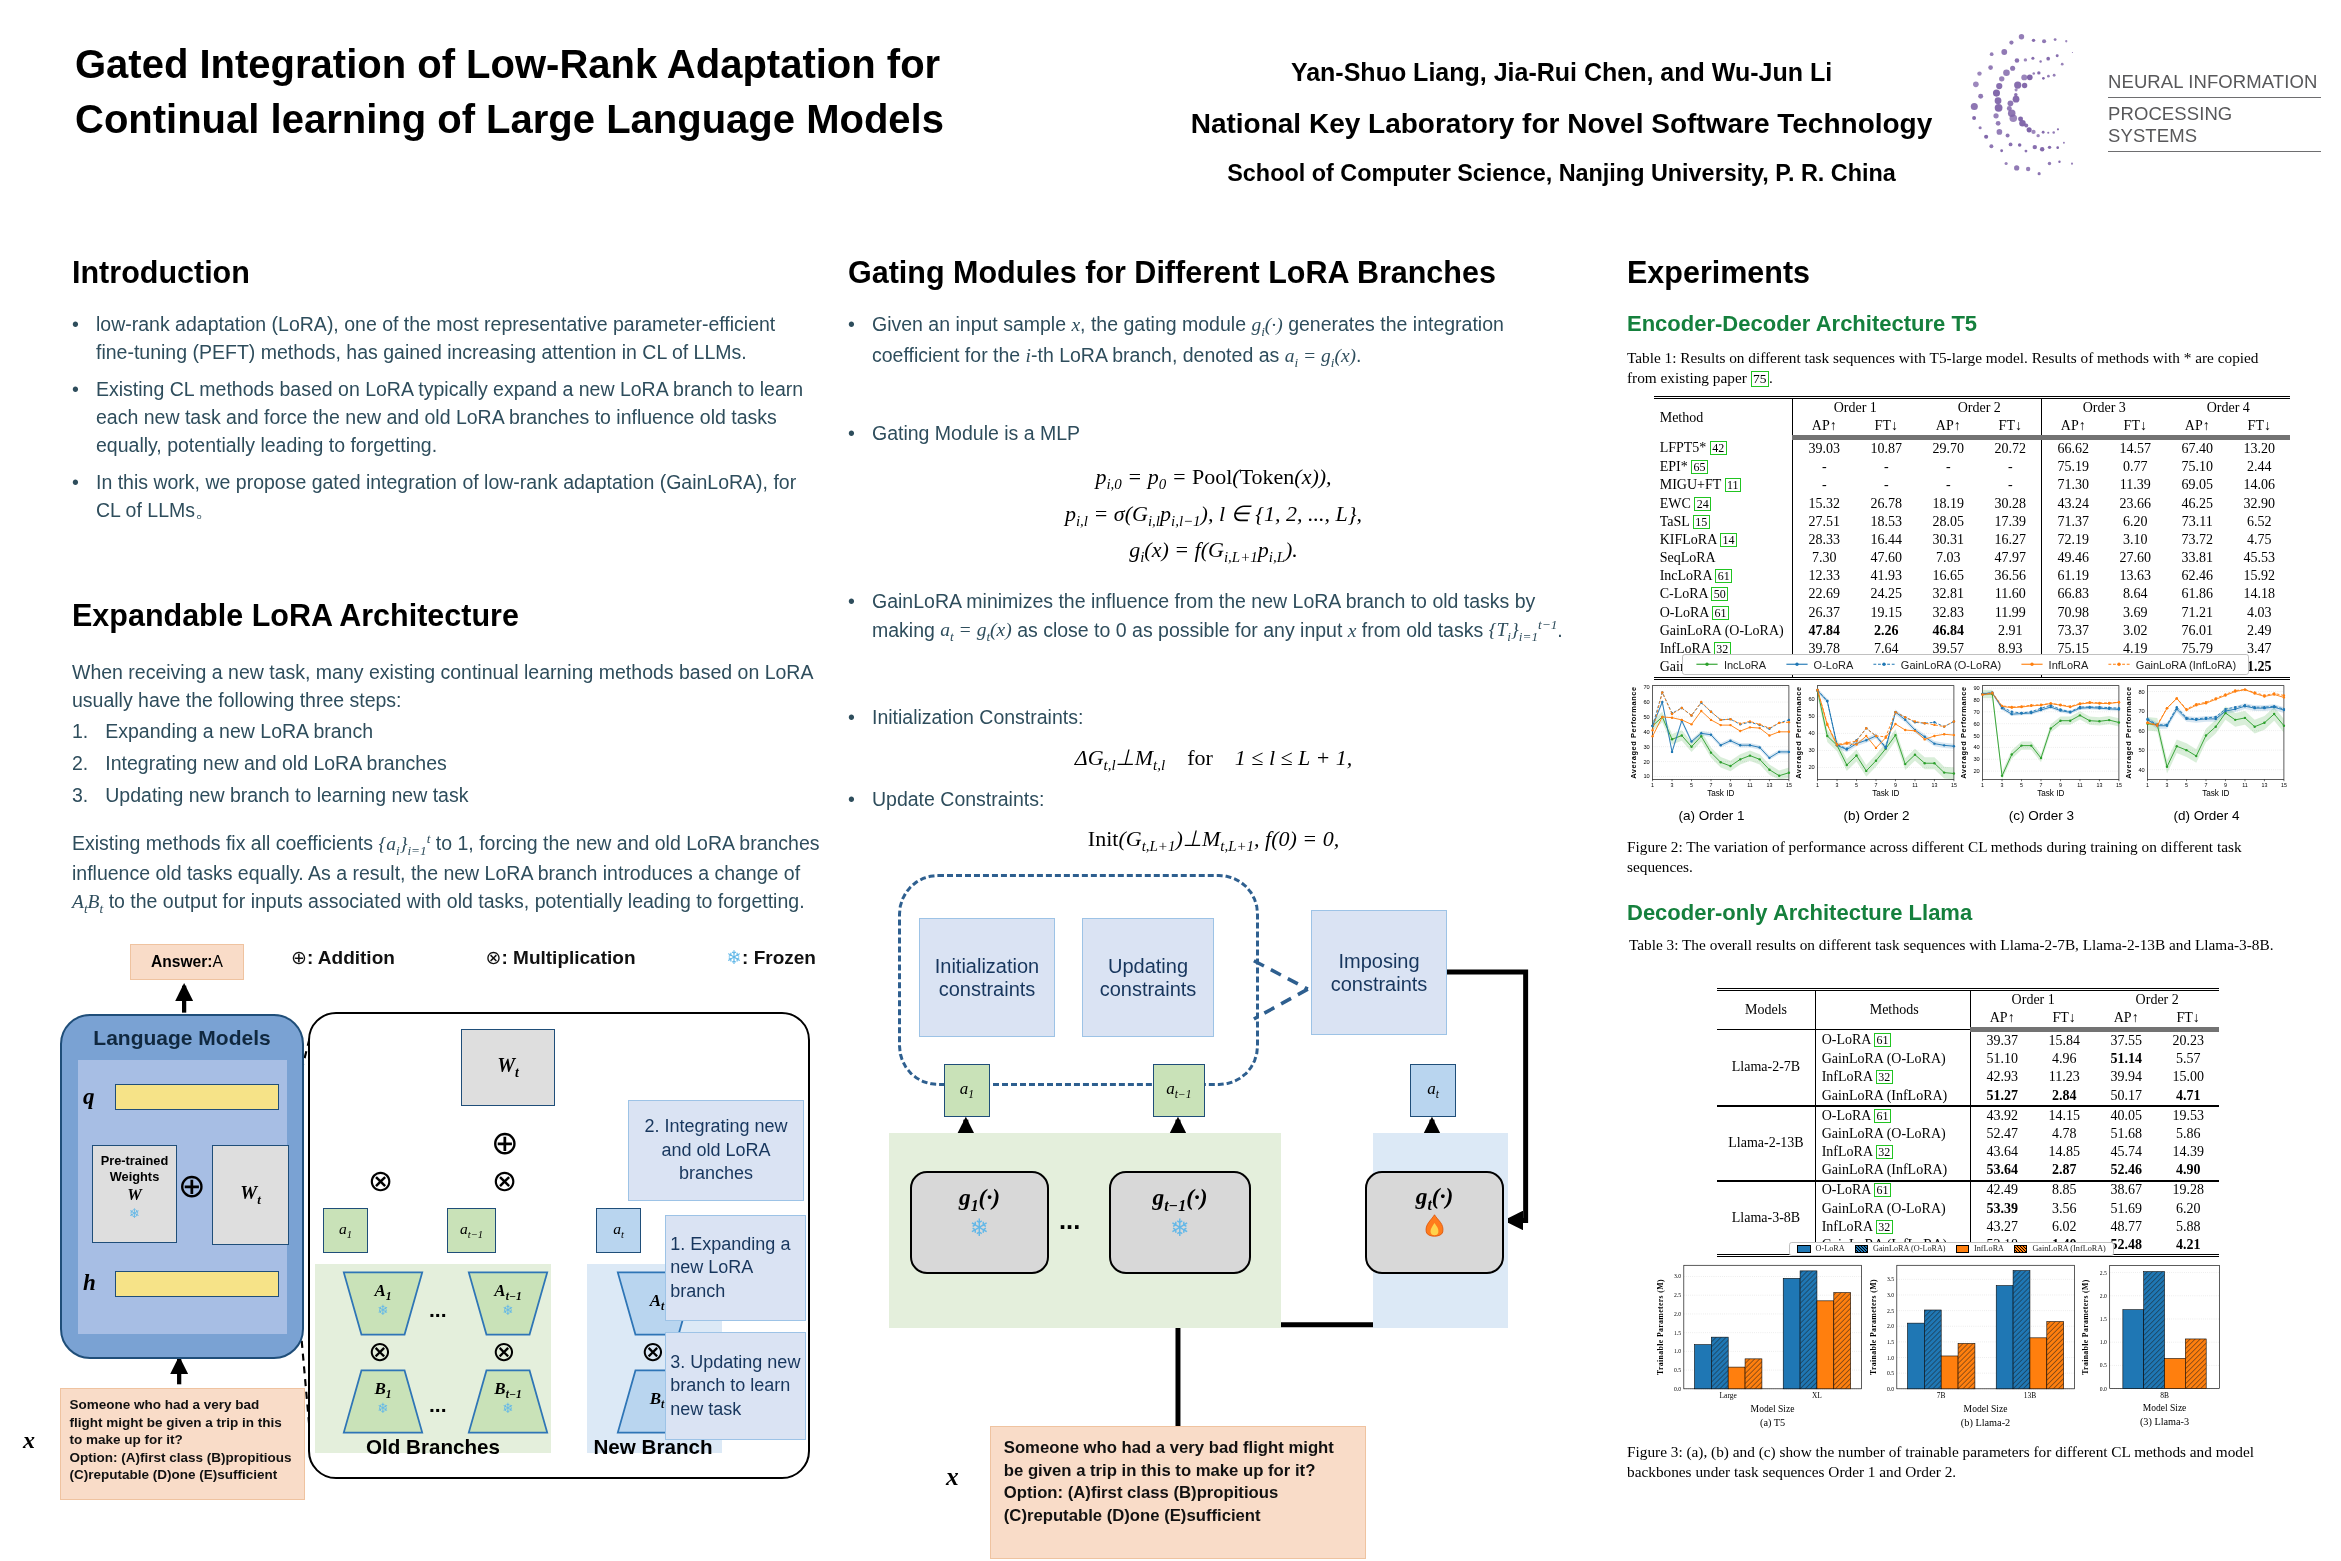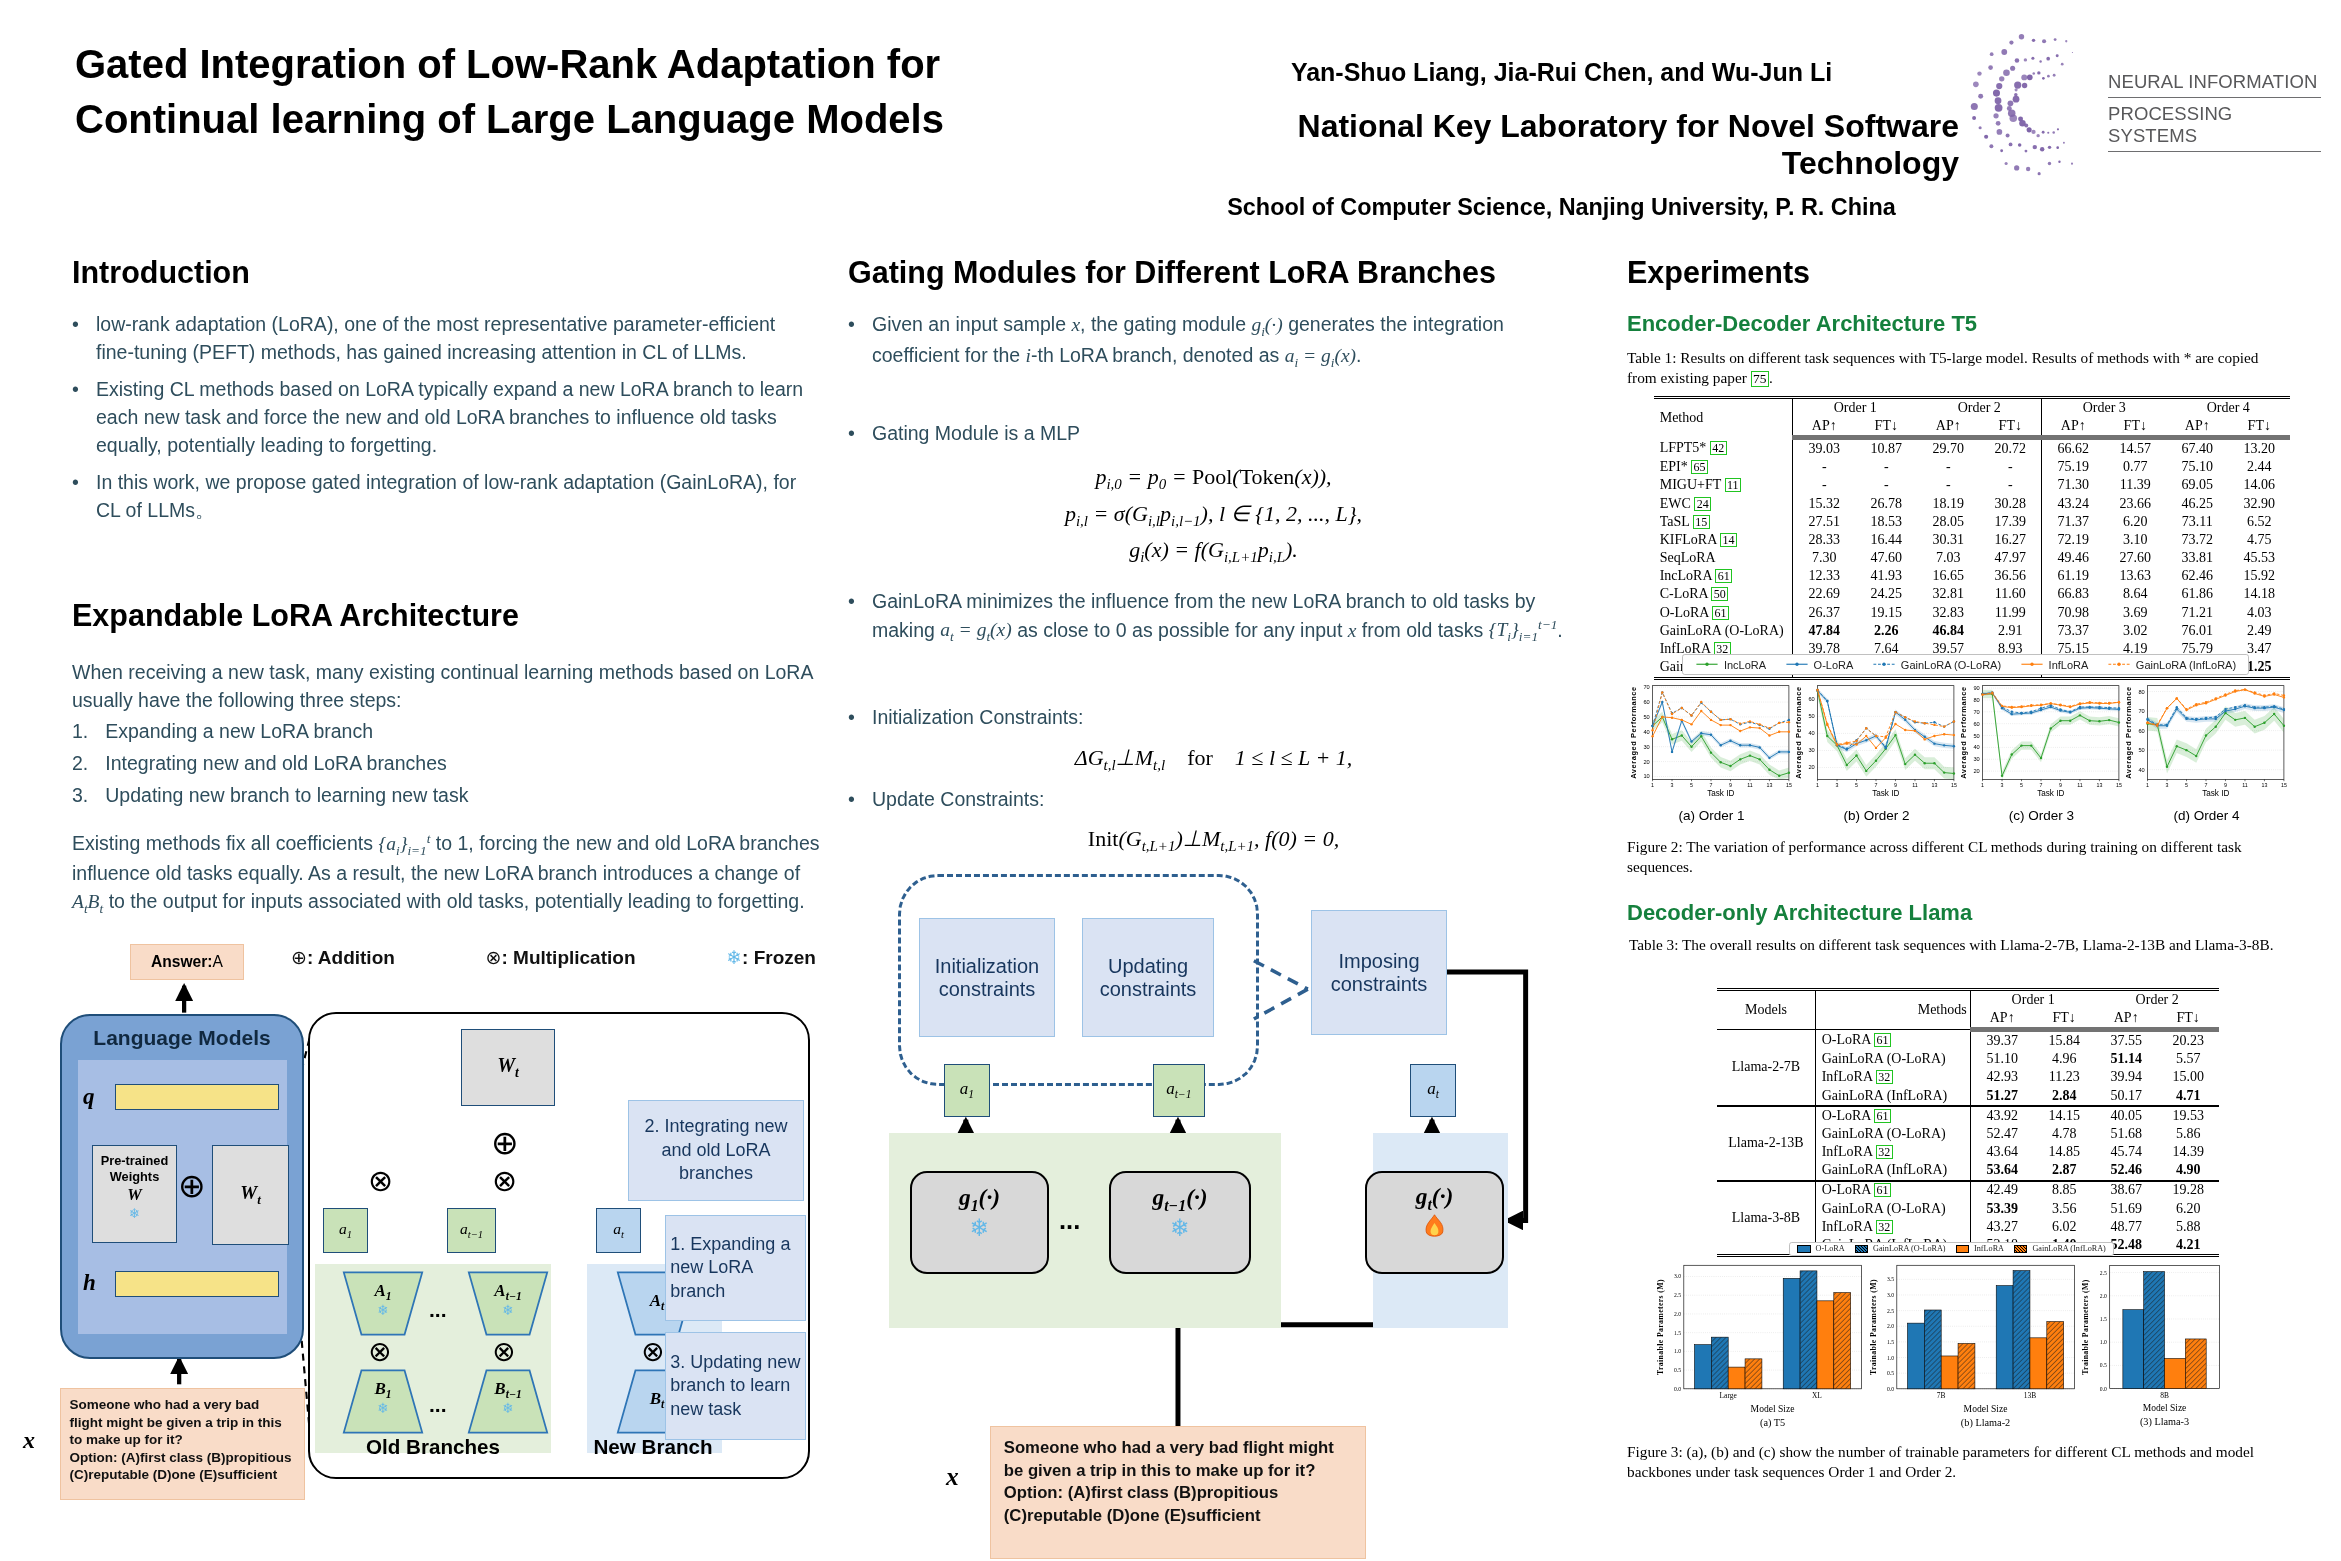--- a/index.html
+++ b/index.html
@@ -45,21 +45,21 @@
 <body>
 
 <div id="poster">
 
   <div class="abs" style="left:75px;top:37px;width:1121px;font-weight:bold;font-size:40px;line-height:1.38;color:#000;">
     <div>Gated Integration of Low-Rank Adaptation for</div>
     <div>Continual learning of Large Language Models</div>
   </div>
   <div class="abs" style="left:1164px;top:58px;width:795px;text-align:center;">
     <div style="font-weight:bold;font-size:25px;margin-bottom:21px;">Yan-Shuo Liang, Jia-Rui Chen, and Wu-Jun Li</div>
-    <div style="font-weight:bold;font-size:32px;margin-bottom:12px;text-align:right;">National Key Laboratory for Novel Software Technology</div>
+    <div style="font-weight:bold;font-size:28px;margin-bottom:20px;">National Key Laboratory for Novel Software Technology</div>
     <div style="font-weight:bold;font-size:23.4px;">School of Computer Science, Nanjing University, P. R. China</div>
   </div>
   <div class="abs" style="left:1966px;top:20px;width:362px;height:170px;">
     <svg id="logo-dots" width="142" height="170" viewBox="0 0 200 240">
         <circle cx="150.0" cy="45.9" r="0.8" fill="#7e63a8" opacity="0.85"></circle>
         <circle cx="135.6" cy="62.3" r="1.9" fill="#7e63a8" opacity="0.80"></circle>
         <circle cx="124.2" cy="78.0" r="2.0" fill="#7e63a8" opacity="0.81"></circle>
         <circle cx="141.3" cy="30.0" r="1.6" fill="#7e63a8" opacity="0.76"></circle>
         <circle cx="128.5" cy="50.5" r="2.1" fill="#7e63a8" opacity="0.93"></circle>
         <circle cx="116.1" cy="79.3" r="1.9" fill="#7e63a8" opacity="0.84"></circle>
@@ -1079,21 +1079,21 @@
           <circle cx="225" cy="21.749999999999993" r="1.7" fill="#ff7f0e"></circle>
         </svg><div class="fcap">(d) Order 4</div></div></div>
   <div class="abs cap" style="left:1627px;top:837px;width:660px;">Figure 2: The variation of performance across different CL methods during training on different task sequences.</div>
 
   <div class="abs h2" style="left:1627px;top:900px;">Decoder-only Architecture Llama</div>
   <div class="abs cap" style="left:1629px;top:935px;width:646px;">Table 3: The overall results on different task sequences with Llama-2-7B, Llama-2-13B and Llama-3-8B.</div>
   <table id="t3" class="tbl abs" style="left:1717px;top:988px;">
       <tbody>
         <tr>
           <th class="sp" rowspan="2" style="border-right:0.9px solid #000;font-size:14px;min-width:91px;">Models</th>
-          <th class="sp" rowspan="2" style="border-right:0.9px solid #000;font-size:14px;text-align:right;padding-left:5.7px;min-width:145px;">Methods</th>
+          <th class="sp" rowspan="2" style="border-right:0.9px solid #000;font-size:14px;text-align:center;padding-left:5.7px;min-width:145px;">Methods</th>
           <th colspan="2">Order 1</th>
           <th colspan="2">Order 2</th>
         </tr>
         <tr class="hd2">
           <th style="min-width:55px;">AP↑</th>
           <th style="min-width:55px;">FT↓</th>
           <th style="min-width:55px;">AP↑</th>
           <th style="min-width:55px;">FT↓</th>
         </tr>
         <tr>

